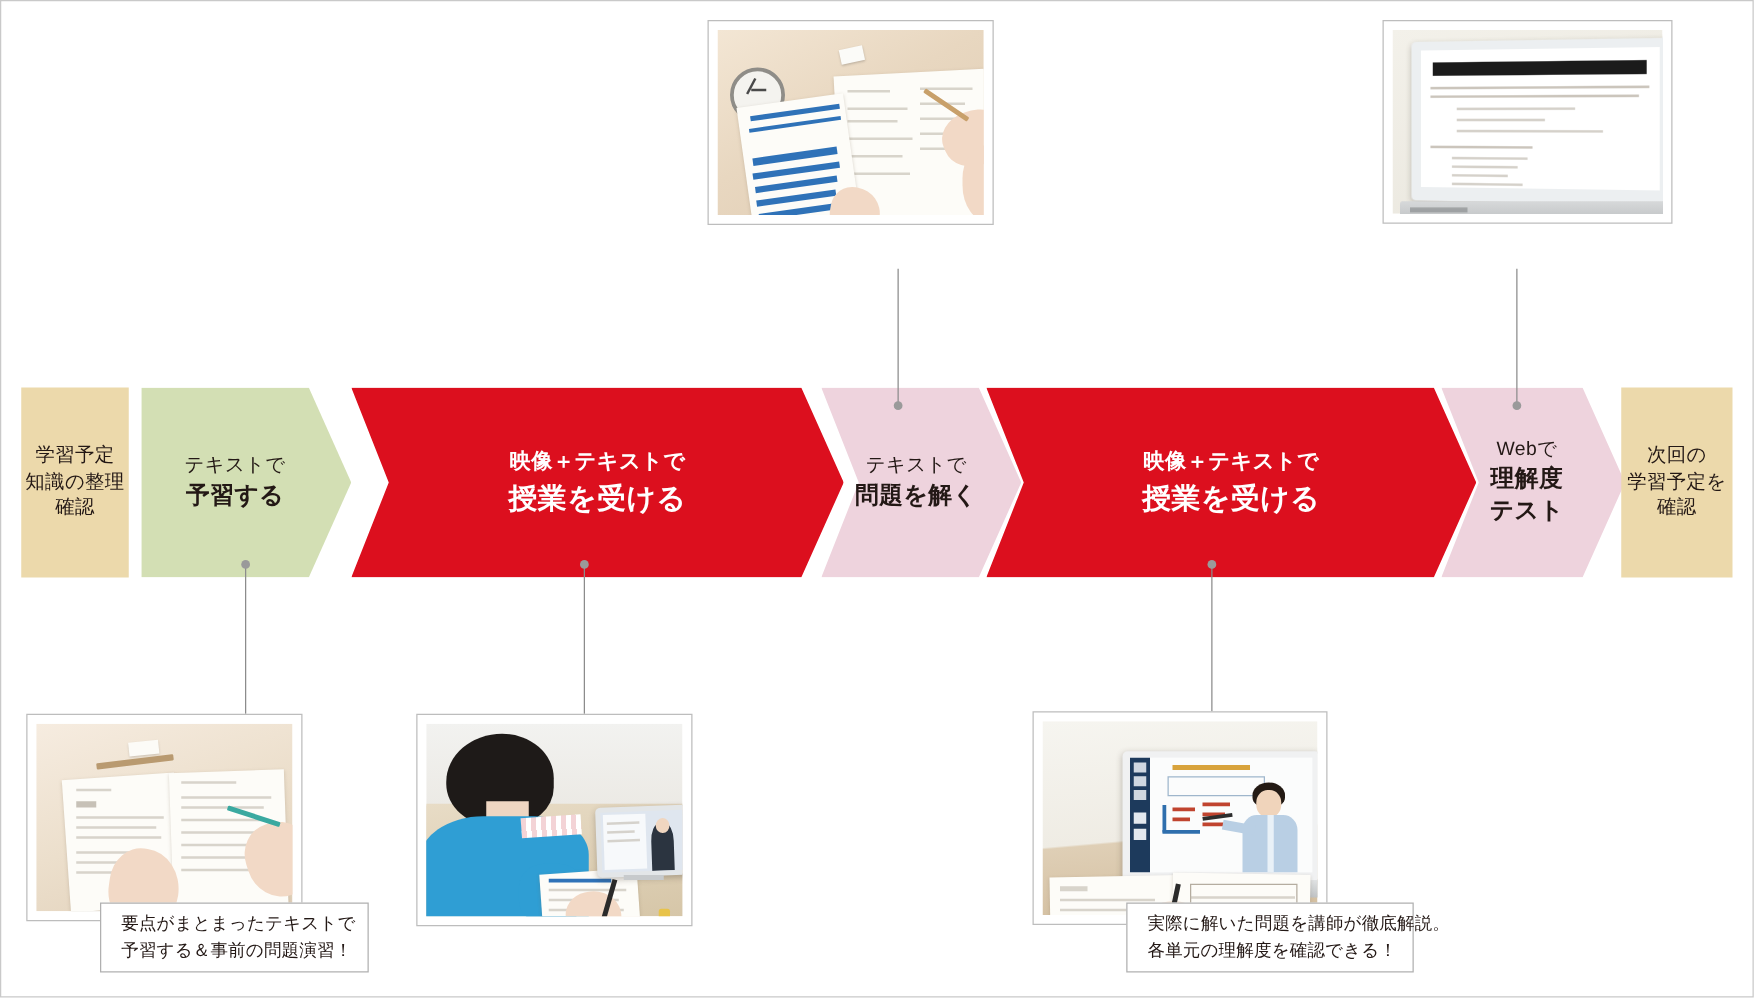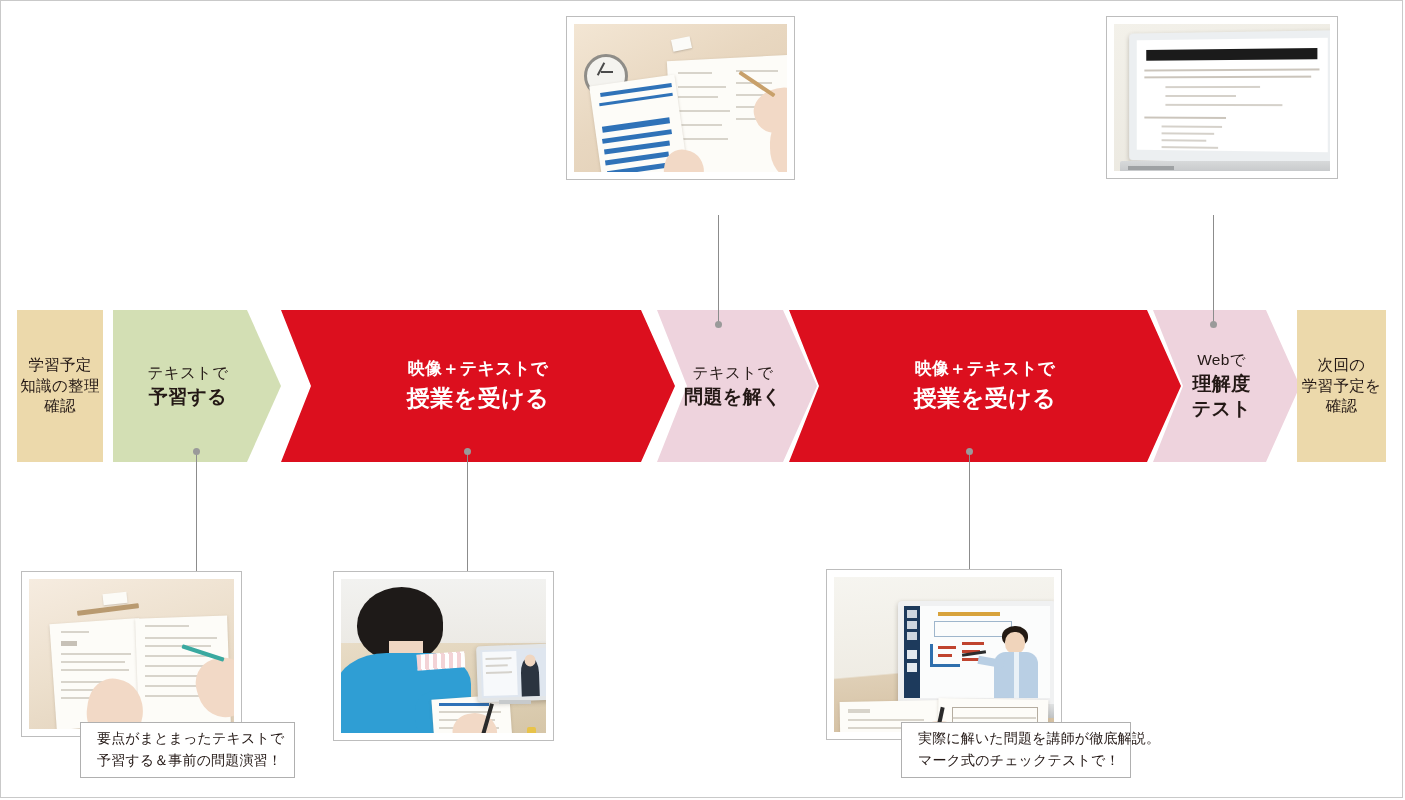--- a/index.html
+++ b/index.html
@@ -458,16 +458,16 @@
 
 
   <div class="callout" style="left:80px; top:722px; width:215px; height:56px;">
     <div class="ctext">要点がまとまったテキストで</div>
     <div class="ctext">予習する＆事前の問題演習！</div>
   </div>
 
 
   <div class="callout" style="left:901px; top:722px; width:230px; height:56px;">
     <div class="ctext">実際に解いた問題を講師が徹底解説。</div>
-    <div class="ctext">マーク式のチェックテストで！</div>
+    <div class="ctext">各単元の理解度を確認できる！</div>
   </div>
 
 </div>
 
 </body></html>

